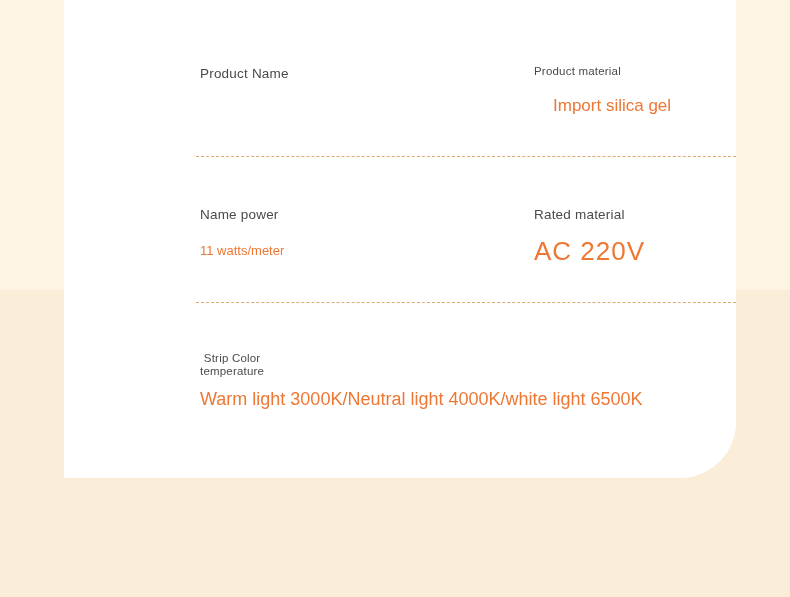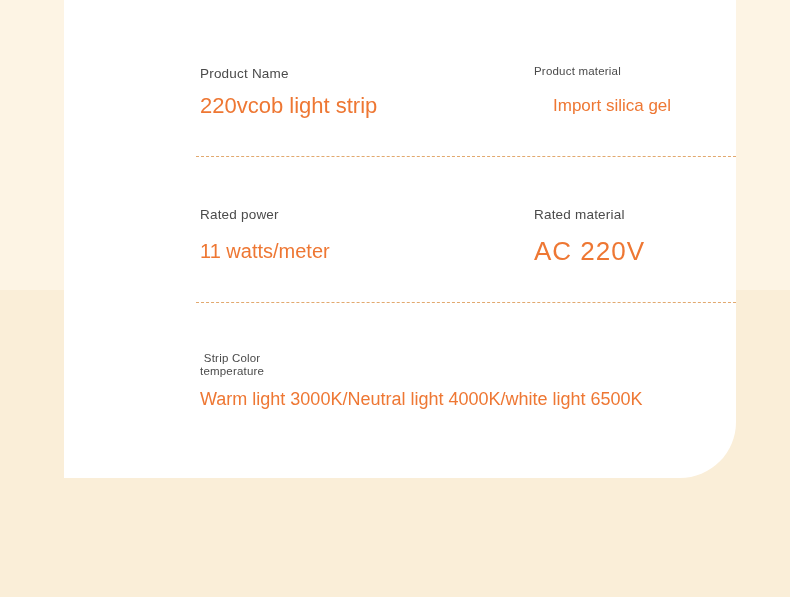--- a/index.html
+++ b/index.html
@@ -69,21 +69,21 @@
   .value-lg {
     font-size: 26px;
     line-height: 30px;
     letter-spacing: 1px;
   }
   .value-md {
     font-size: 17px;
     line-height: 20px;
   }
   .value-sm {
-    font-size: 20px;
+    font-size: 13px;
     line-height: 18px;
   }
   .value-wide {
     font-size: 18px;
     line-height: 22px;
     white-space: nowrap;
   }
   .divider {
     position: absolute;
     left: 132px;
@@ -116,28 +116,27 @@
 <body>
 
 <div class="page">
 
   <div class="band"></div>
   <div class="band-lower"></div>
 
   <div class="card">
 
     <div class="abs label label-lg r1-label-left">Product Name</div>
-    <div class="abs value value-xl r1-value-left">220vcob light strip</div>
 
     <div class="abs label label-sm r1-label-right">Product material</div>
     <div class="abs value value-md r1-value-right">Import silica gel</div>
 
     <div class="divider d1"></div>
 
-    <div class="abs label label-lg r2-label-left">Rated power</div>
+    <div class="abs label label-lg r2-label-left">Name power</div>
     <div class="abs value value-sm r2-value-left">11 watts/meter</div>
 
     <div class="abs label label-lg r2-label-right">Rated material</div>
     <div class="abs value value-lg r2-value-right">AC 220V</div>
 
     <div class="divider d2"></div>
 
     <div class="abs label label-sm r3-label-left">Strip Color
 temperature</div>
     <div class="abs value value-wide r3-value-left">Warm light 3000K/Neutral light 4000K/white light 6500K</div>

